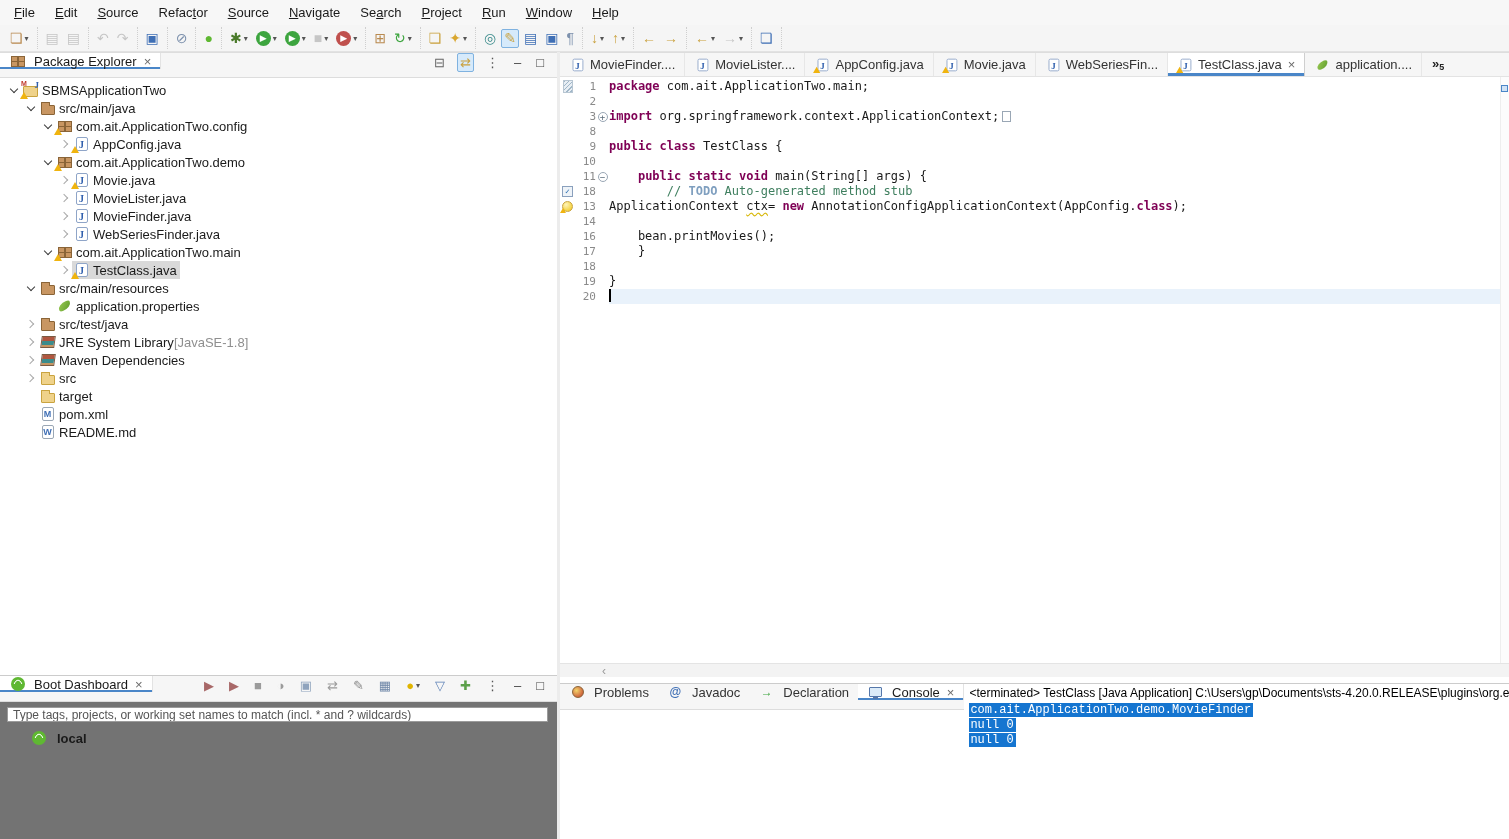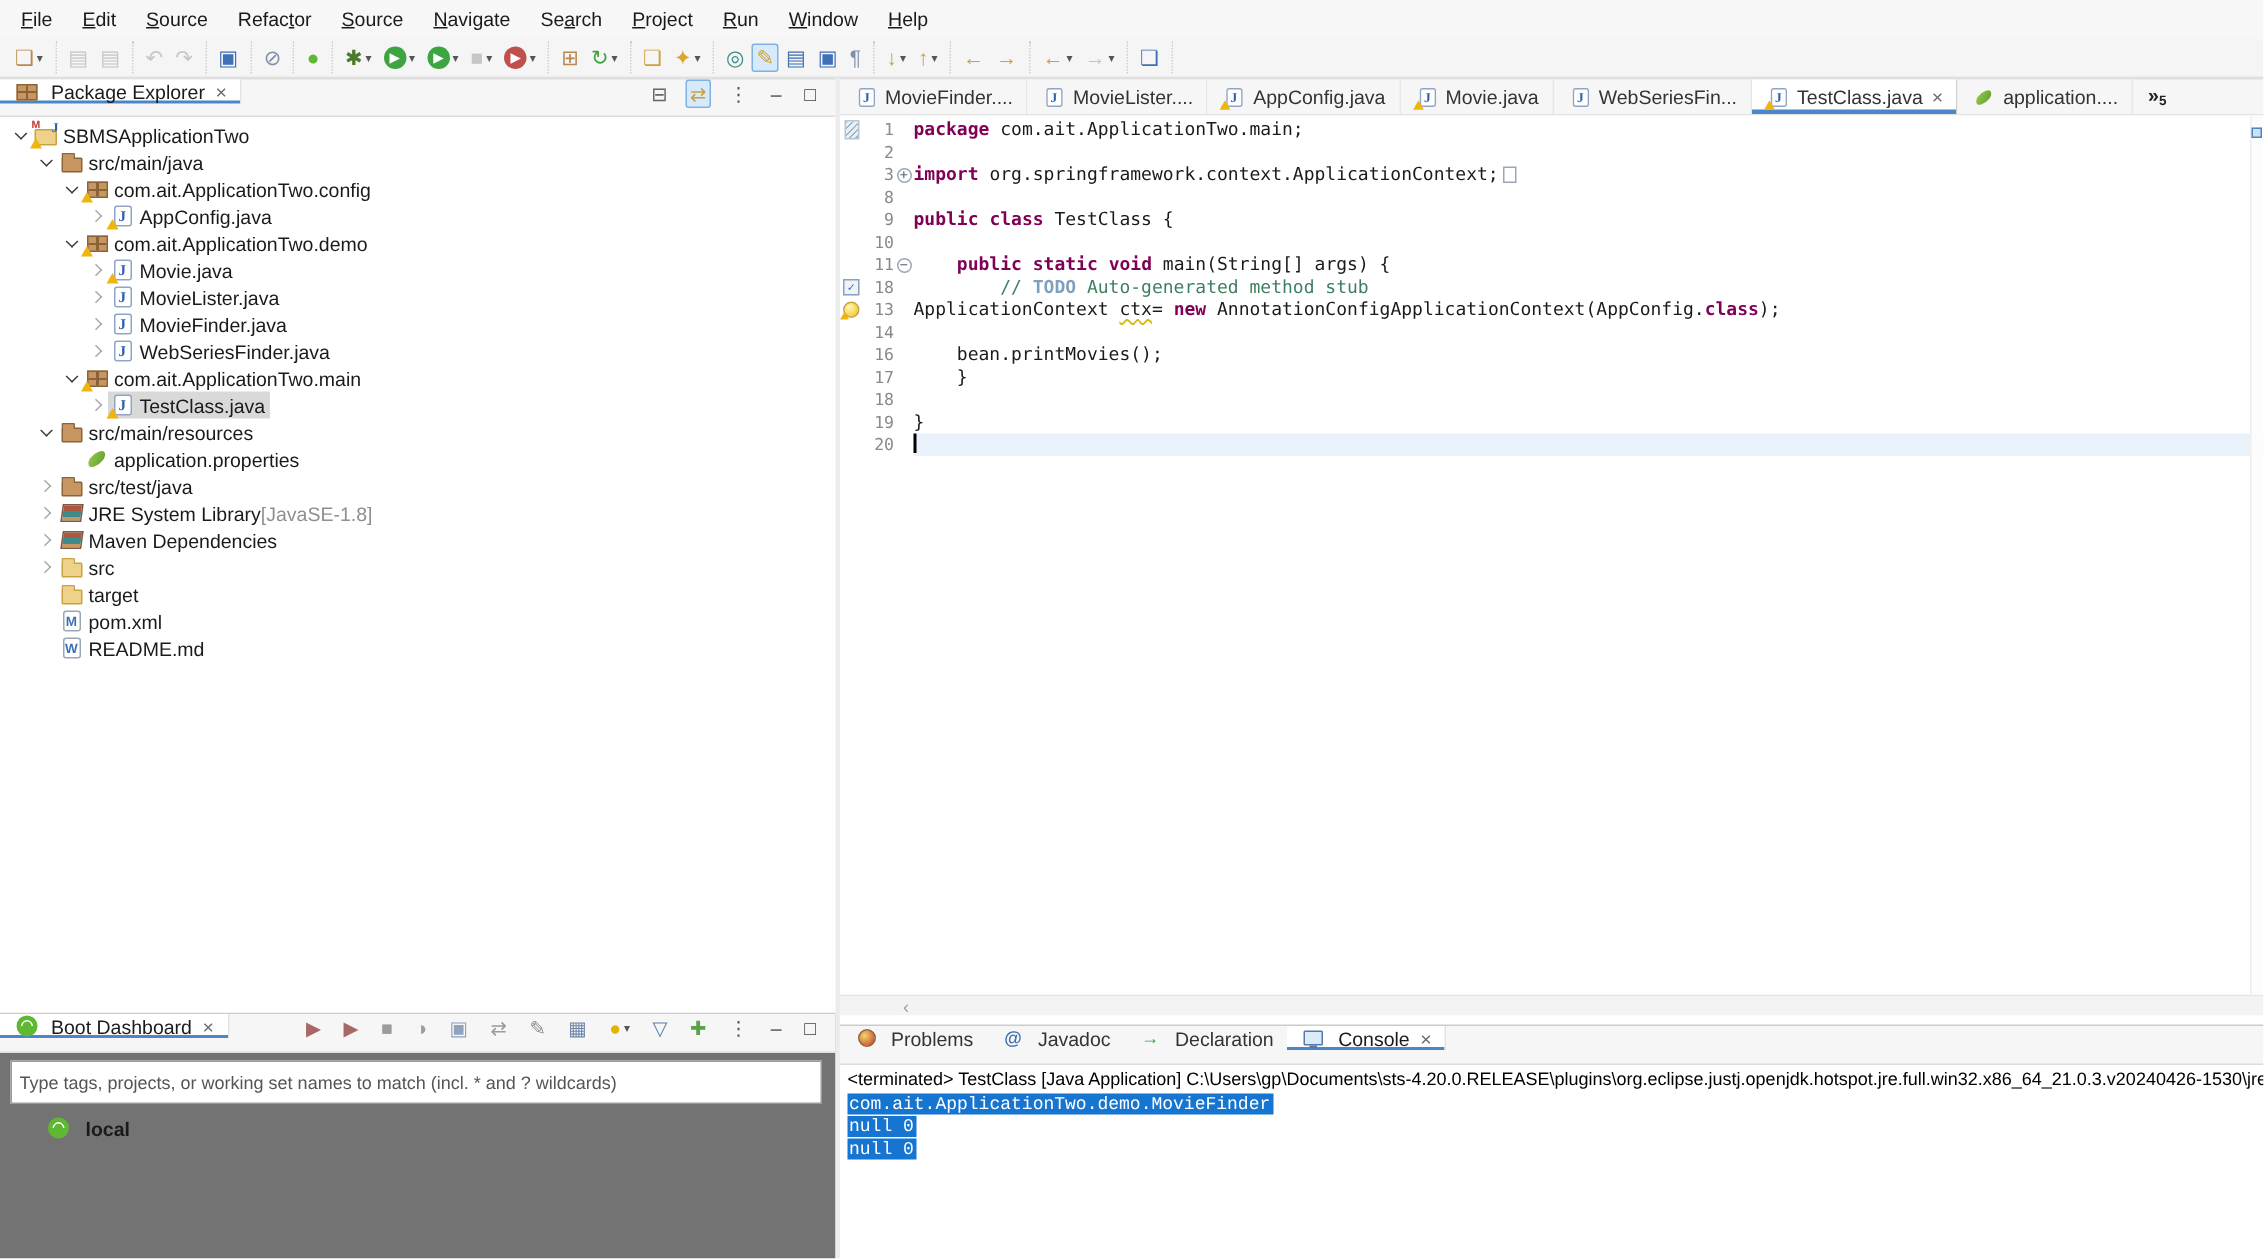--- a/index.html
+++ b/index.html
@@ -104,29 +104,29 @@
   .g-bulb{width:11px;height:11px;border-radius:50%;background:radial-gradient(circle at 35% 30%,#fff4b8,#f0c514);border:1px solid #c9a33f;position:relative}
   .g-bulb::after{content:"";position:absolute;left:-3px;bottom:-2px;width:0;height:0;border-left:3px solid transparent;border-right:3px solid transparent;border-bottom:5px solid #f0b40f}
   .ovruler{position:absolute;right:0;top:0;bottom:0;width:9px;border-left:1px solid #eee;background:#fcfcfc}
   .ovmark{position:absolute;right:1px;top:8px;width:7px;height:7px;background:#cfe2f5;border:1px solid #4a86c8}
 
   
   .hscroll{height:14px;background:#f3f3f3;border-top:1px solid #e4e4e4;display:flex;align-items:center;padding-left:42px;flex:0 0 14px;color:#9a9a9a;font-size:12px}
   .gap6{height:6px;background:#fff;flex:0 0 6px}
 
   
-  .console{flex:1;display:flex;flex-direction:column;border-top:1px solid #ccc}
+  .console{flex:1;display:flex;flex-direction:row;border-top:1px solid #ccc}
   .console-body{flex:1;background:#fff;padding:2px 0 0 5px;overflow:hidden}
   .ctitle{font-size:12px;white-space:nowrap;color:#000;height:16px;overflow:hidden}
   .cout{font-family:Liberation Mono, monospace;font-size:12px;line-height:15px;margin-top:1px}
   .cout .sel{background:#1575d0;color:#fff;padding:0 2px 0 1px}
 
   
   .boot{flex:1;display:flex;flex-direction:column;background:#737373}
-  .boot-filter{margin:5px 7px 0 7px;height:29px;border:1px solid #9b9b9b;background:#fff;font-size:12px;padding:0 5px;color:#444;font-family:"Liberation Sans",sans-serif;width:541px}
+  .boot-filter{margin:5px 7px 0 7px;height:15px;border:1px solid #9b9b9b;background:#fff;font-size:12px;padding:0 5px;color:#444;font-family:"Liberation Sans",sans-serif;width:541px}
   .boot-filter::placeholder{color:#555}
   .boot-item{display:flex;align-items:center;gap:7px;margin:8px 0 0 30px;font-weight:bold}
 </style>
 </head>
 <body>
 
 <div id="app">
   <div class="menubar" id="menubar">
       <span class="menu-item"><u>F</u>ile</span>
       <span class="menu-item"><u>E</u>dit</span>

